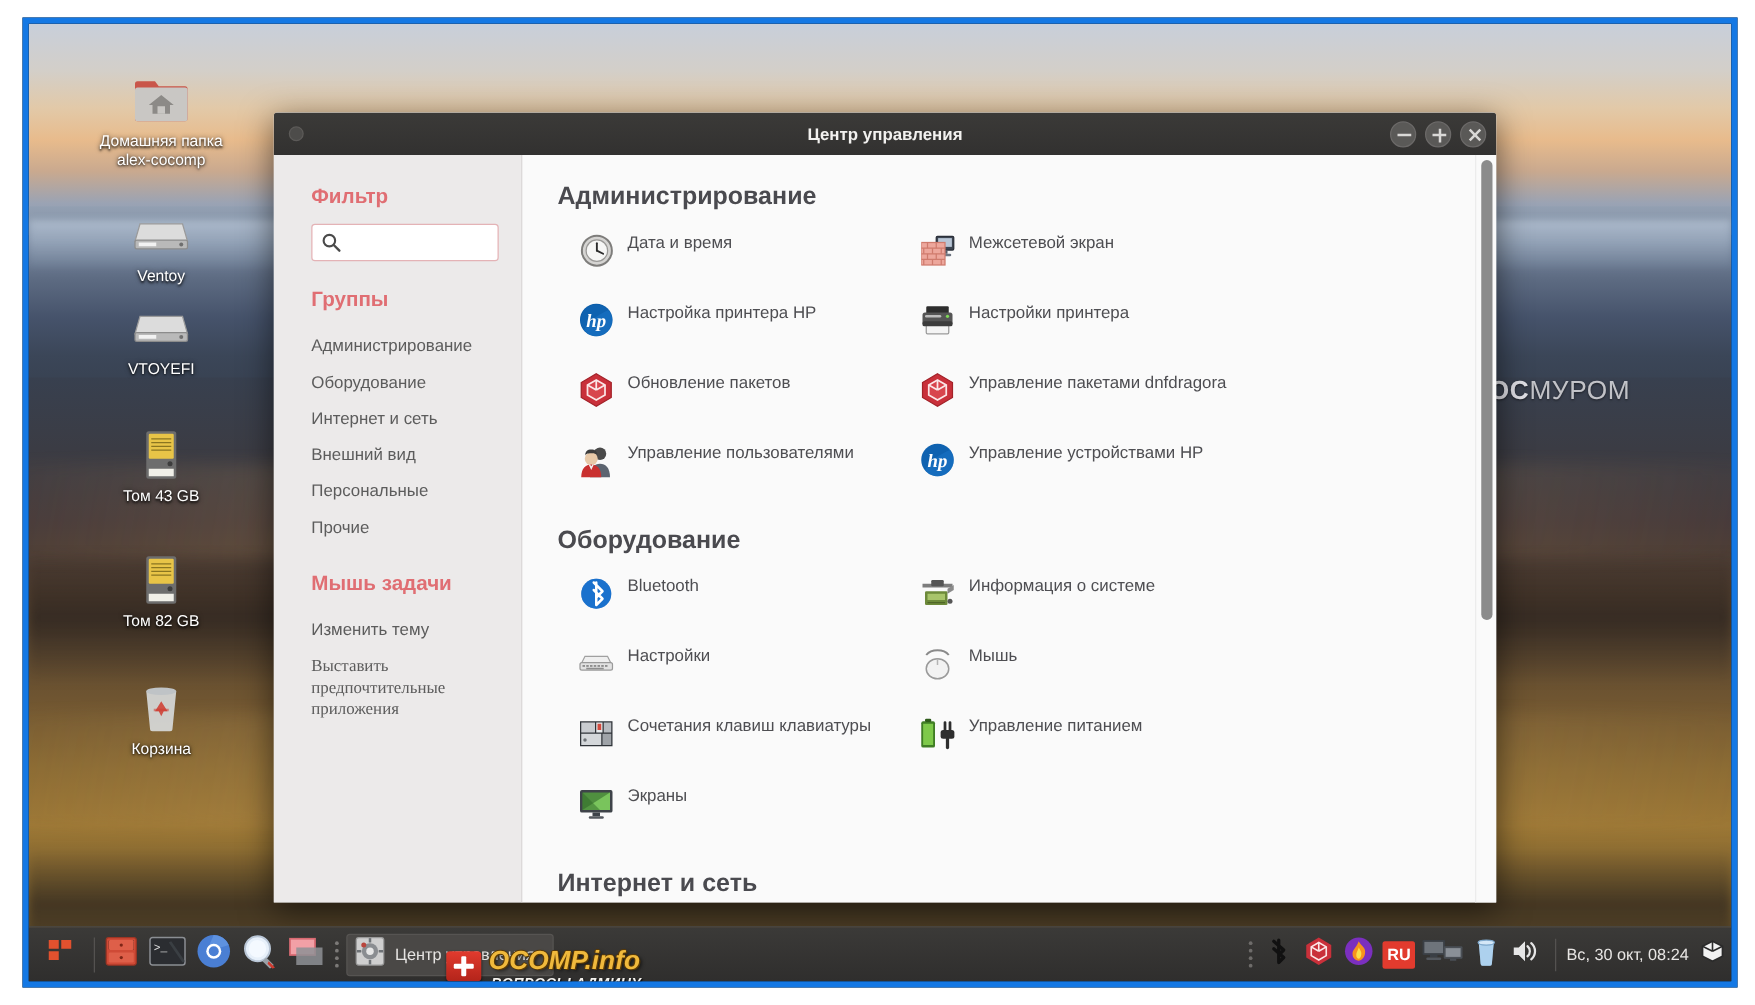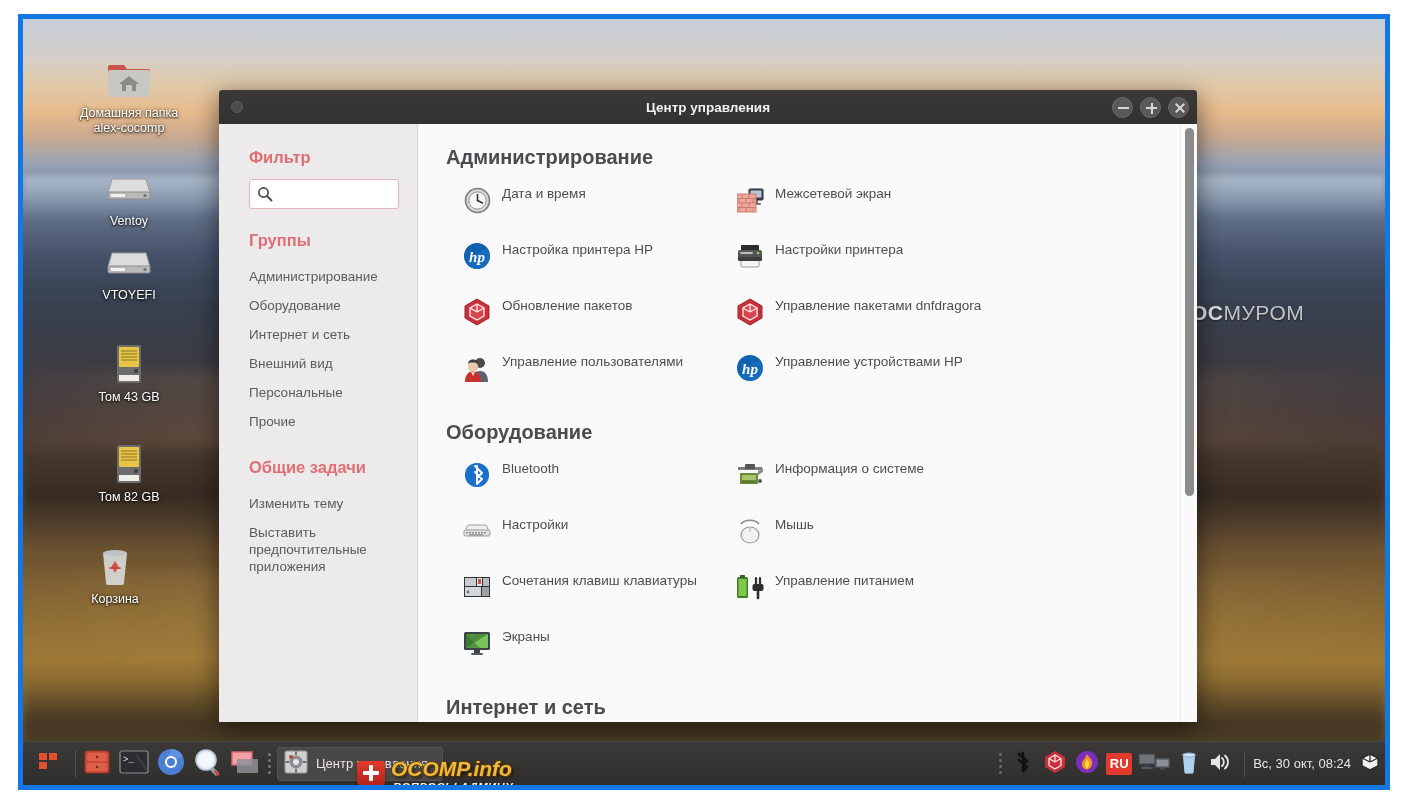--- a/index.html
+++ b/index.html
@@ -425,21 +425,21 @@
             <line x1="15" y1="16" x2="31" y2="16"></line>
               <line x1="15" y1="19" x2="31" y2="19"></line>
           </g>
           <circle cx="30" cy="30" r="2" fill="#3d3d3d"></circle>
           <rect x="13" y="34" width="20" height="6" fill="#f0efe8"></rect>
         </svg>
       </span>
       <span>Том 82 GB</span>
     </div>
 
-    <div class="dicon" style="left:34px; top:524px;">
+    <div class="dicon" style="left:48px; top:524px;">
       <span class="glyph">
         <svg width="46" height="46" viewBox="0 0 46 46">
           <path d="M11 10 h24 l-3 30 a2 2 0 0 1 -2 2 H16 a2 2 0 0 1 -2 -2z" fill="#d8dbdd" opacity=".9"></path>
           <ellipse cx="23" cy="10" rx="12" ry="3" fill="#bfc3c6"></ellipse>
           <path d="M23 18 l5 8 h-3 l-2 4 -2 -4 h-3z" fill="#cf3b2f" opacity=".85"></path>
           <path d="M17 24 h12 v2 h-12z" fill="#cf3b2f" opacity=".55"></path>
         </svg>
       </span>
       <span>Корзина</span>
     </div>
@@ -471,23 +471,23 @@
           </div>
 
           <div class="side-head second">Группы</div>
           <div class="side-item">Администрирование</div>
           <div class="side-item">Оборудование</div>
           <div class="side-item">Интернет и сеть</div>
           <div class="side-item">Внешний вид</div>
           <div class="side-item">Персональные</div>
           <div class="side-item">Прочие</div>
 
-          <div class="side-head second">Общие задачи</div>
+          <div class="side-head second">Мышь задачи</div>
           <div class="side-item">Изменить тему</div>
-          <div class="side-item" style="width:130px;">Выставить предпочтительные приложения</div>
+          <div class="side-item" style="width:130px;font-family:Liberation Serif, serif;">Выставить предпочтительные приложения</div>
         </div>
 
         <div id="cc-content-outer">
           <div id="cc-content">
 
             <div class="sec-head">Администрирование</div>
             <div class="grid">
               <div class="cell">
                 <span class="ico">
                   <svg width="27" height="27" viewBox="0 0 27 27">

